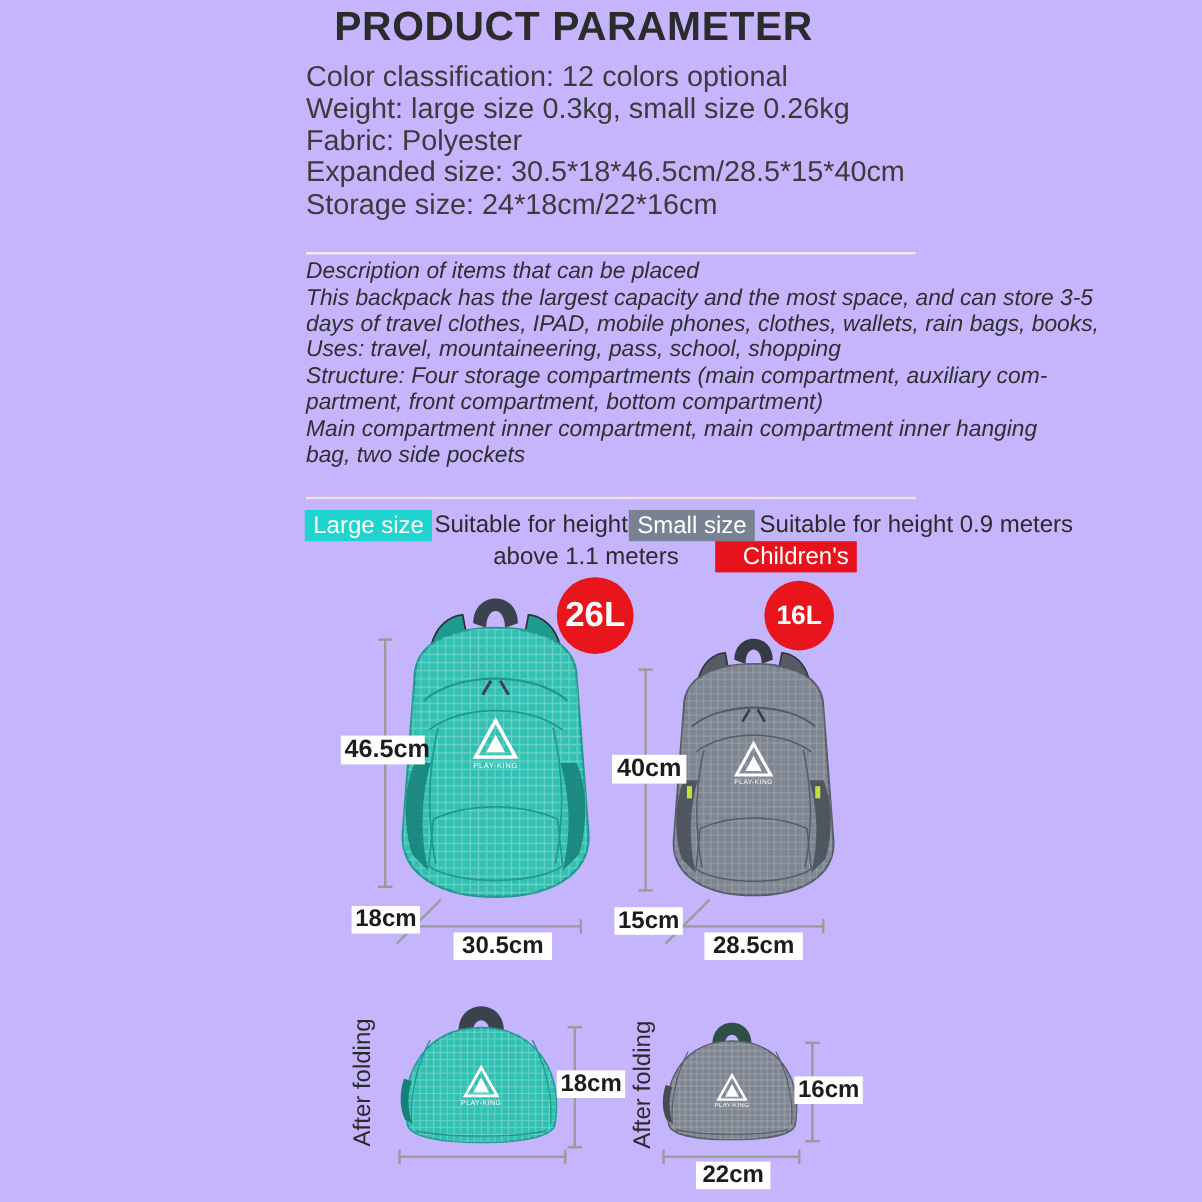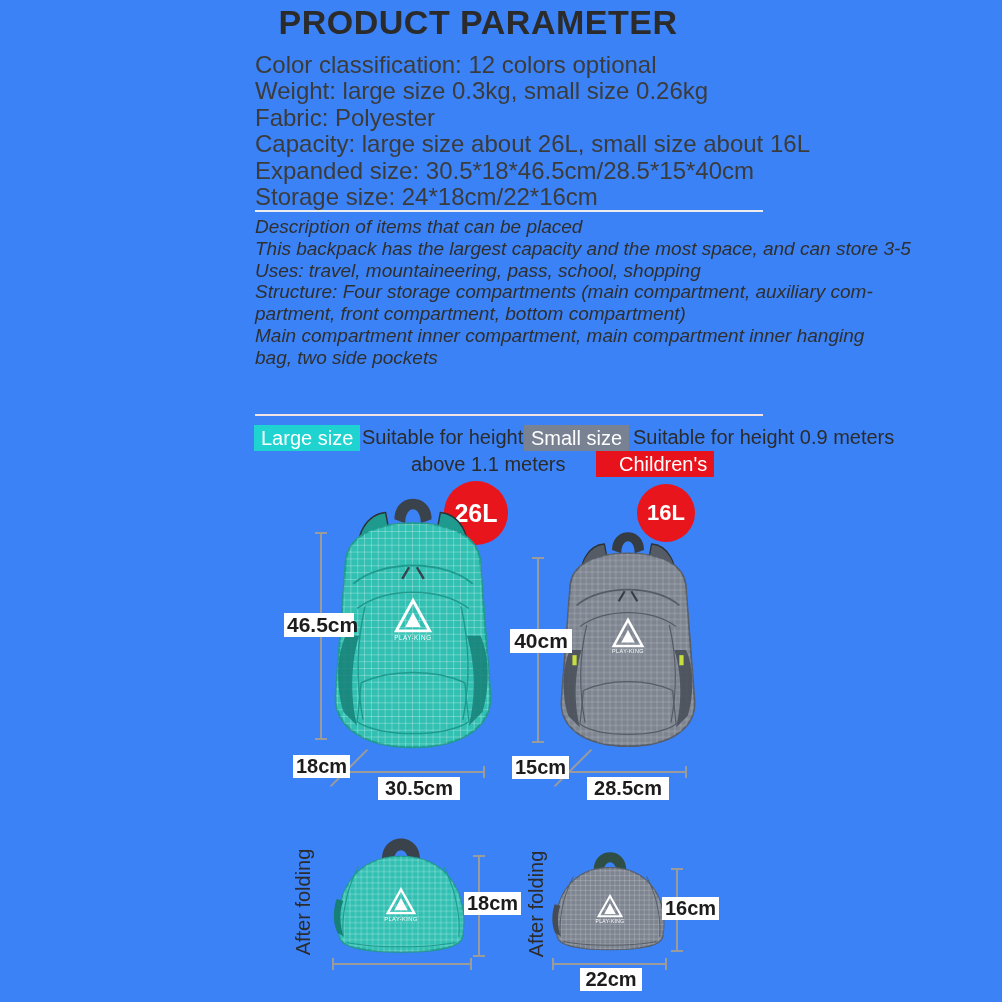--- a/index.html
+++ b/index.html
@@ -1,17 +1,17 @@
 <!DOCTYPE html>
 <html><head>
 <meta charset="utf-8">
 <style>
   html,body { margin:0; padding:0; background:#fff; }
   .page {
-    position:relative; width:1002px; height:1002px; background:#3b82f6;
+    position:relative; width:1002px; height:1002px; background:#c4b5fd;
     font-family:"Liberation Sans", sans-serif; overflow:hidden; color:#2f2f2f;
   }
   .title {
     position:absolute; left:248px; top:3px; width:460px; text-align:center;
     font-size:34px; font-weight:bold; color:#2b2b2b; letter-spacing:0.5px; margin:0;
   }
   .specs { position:absolute; left:255px; top:52px; font-size:24px; line-height:26.4px; color:#3b3b3b; }
   .desc  { position:absolute; left:255px; top:216px; font-size:19px; line-height:21.8px; color:#2f2f2f;font-style:italic; }
   .divider { position:absolute; left:255px; width:508px; height:2px; }
   .div1 { top:210px; background:#ededed; }
@@ -23,21 +23,21 @@
   }
   .badge-cyan  { background:#1fd4d0; }
   .badge-gray  { background:#788292; }
   .badge-red   { background:#e8121c; }
   .sizenote { position:absolute; font-size:20px; color:#2b2b2b; white-space:nowrap; }
 
   .cap-circle {
     position:absolute; border-radius:50%; background:#e8151d; color:#fff;
     font-weight:bold; text-align:center;
   }
-  .c26 { left:444px; top:481px; width:64px; height:64px; line-height:64px; font-size:25px; }
+  .c26 { left:464px; top:481px; width:64px; height:64px; line-height:64px; font-size:29px; }
   .c16 { left:637px; top:484px; width:58px; height:58px; line-height:58px; font-size:22px; }
 
   .meas { position:absolute; background:#9b9b9b; z-index:1; }
   .meas.v { width:2px; }
   .meas.v::before,.meas.v::after { content:""; position:absolute; left:-5px; width:12px; height:2px; background:#9b9b9b; }
   .meas.v::before { top:0; } .meas.v::after { bottom:0; }
   .meas.h { height:2px; }
   .meas.h::before,.meas.h::after { content:""; position:absolute; top:-5px; width:2px; height:12px; background:#9b9b9b; }
   .meas.h::before { left:0; } .meas.h::after { right:0; }
   .meas.d { width:2px; height:52px; transform:rotate(45deg); }
@@ -61,30 +61,30 @@
 <body>
 
 <div class="page">
 
   <h1 class="title">PRODUCT PARAMETER</h1>
 
   <div class="specs">
     <div>Color classification: 12 colors optional</div>
     <div>Weight: large size 0.3kg, small size 0.26kg</div>
     <div>Fabric: Polyester</div>
-    <div>Capacity: large size about 26L, small size about 16L</div>
     <div>Expanded size: 30.5*18*46.5cm/28.5*15*40cm</div>
     <div>Storage size: 24*18cm/22*16cm</div>
   </div>
 
   <div class="divider div1"></div>
 
   <div class="desc">
     <div>Description of items that can be placed</div>
     <div>This backpack has the largest capacity and the most space, and can store 3-5</div>
+    <div>days of travel clothes, IPAD, mobile phones, clothes, wallets, rain bags, books,</div>
     <div>Uses: travel, mountaineering, pass, school, shopping</div>
     <div>Structure: Four storage compartments (main compartment, auxiliary com-</div>
     <div>partment, front compartment, bottom compartment)</div>
     <div>Main compartment inner compartment, main compartment inner hanging</div>
     <div>bag, two side pockets</div>
   </div>
 
   <div class="divider div2"></div>
 
   <span class="badge badge-cyan" style="left:254px; top:425px;">Large size</span>

